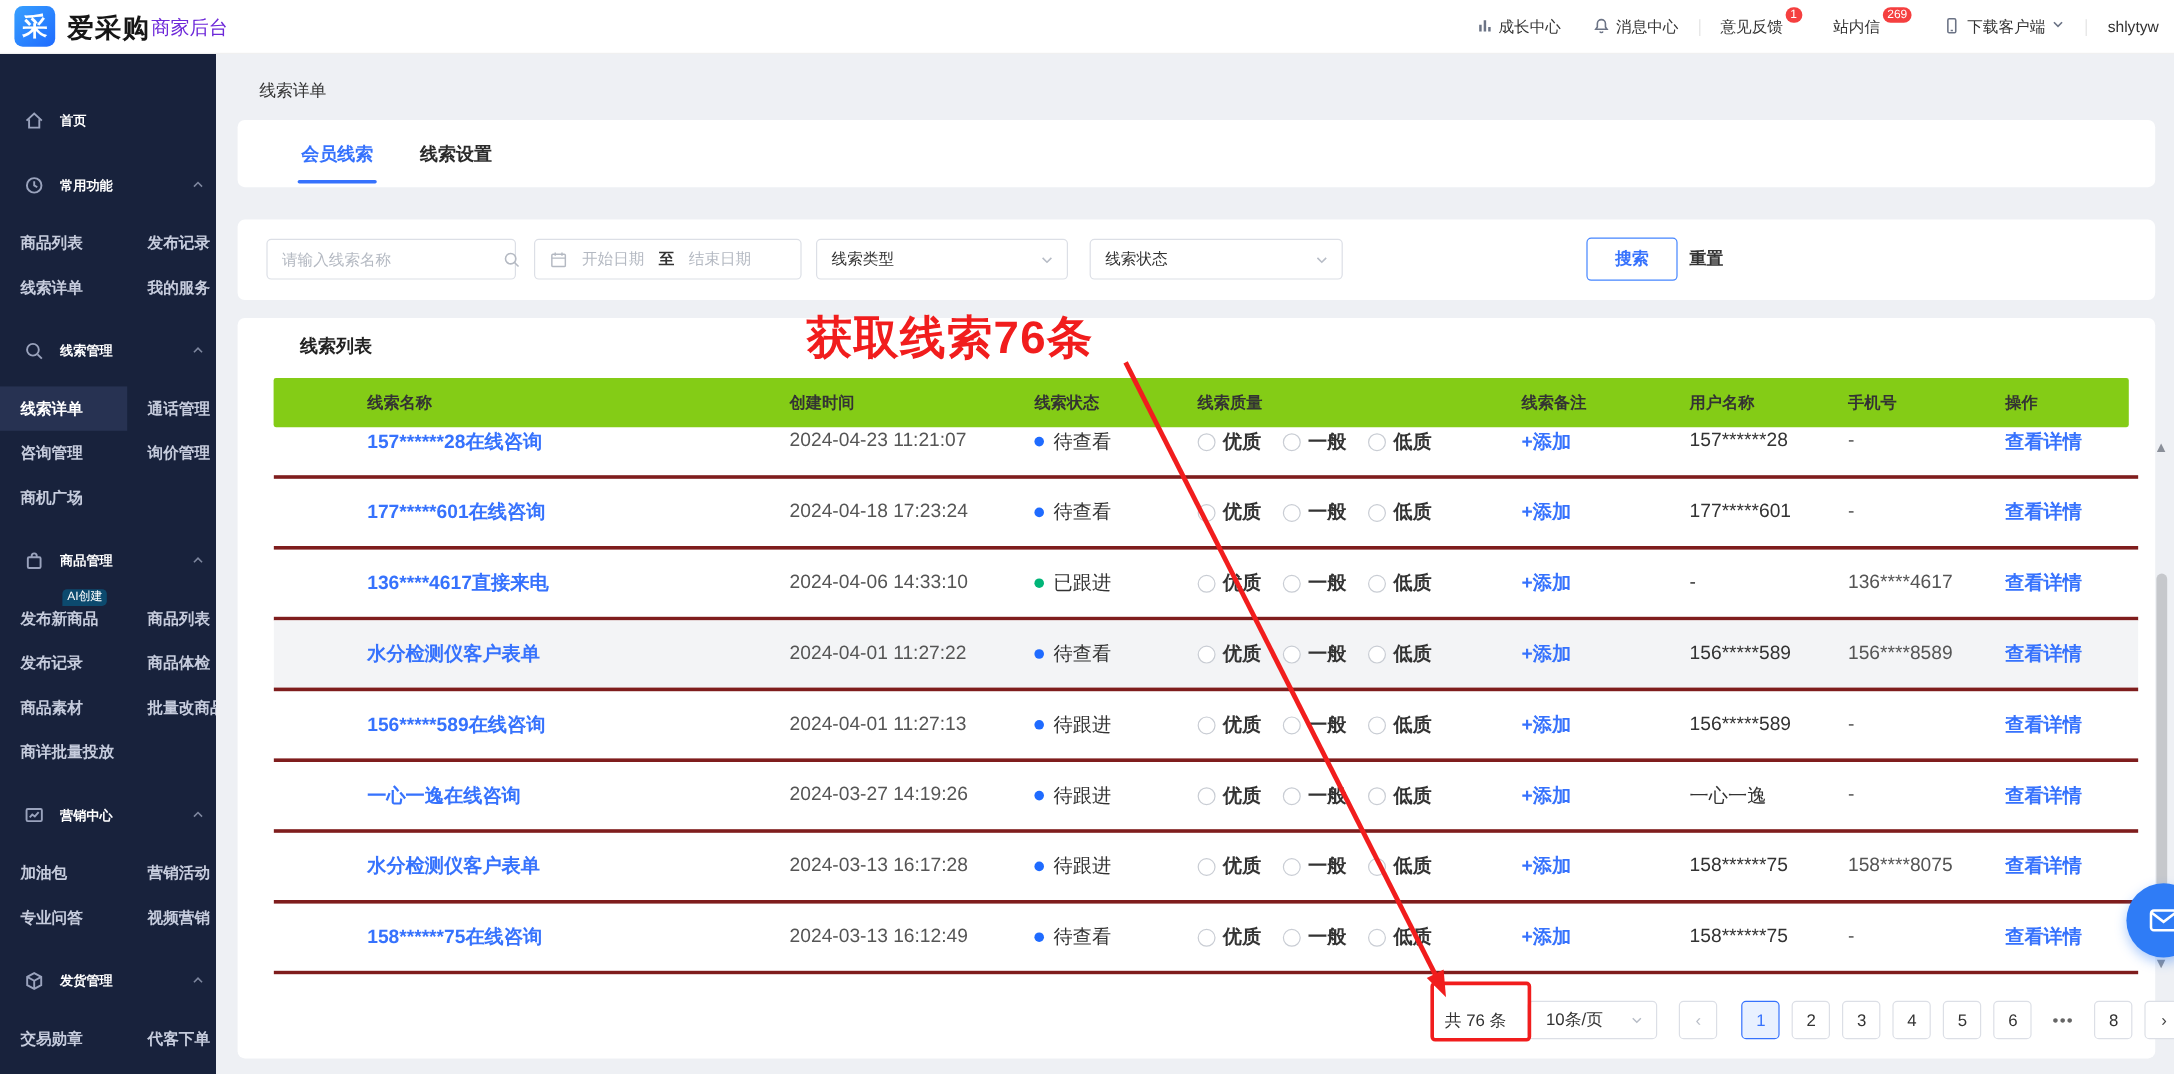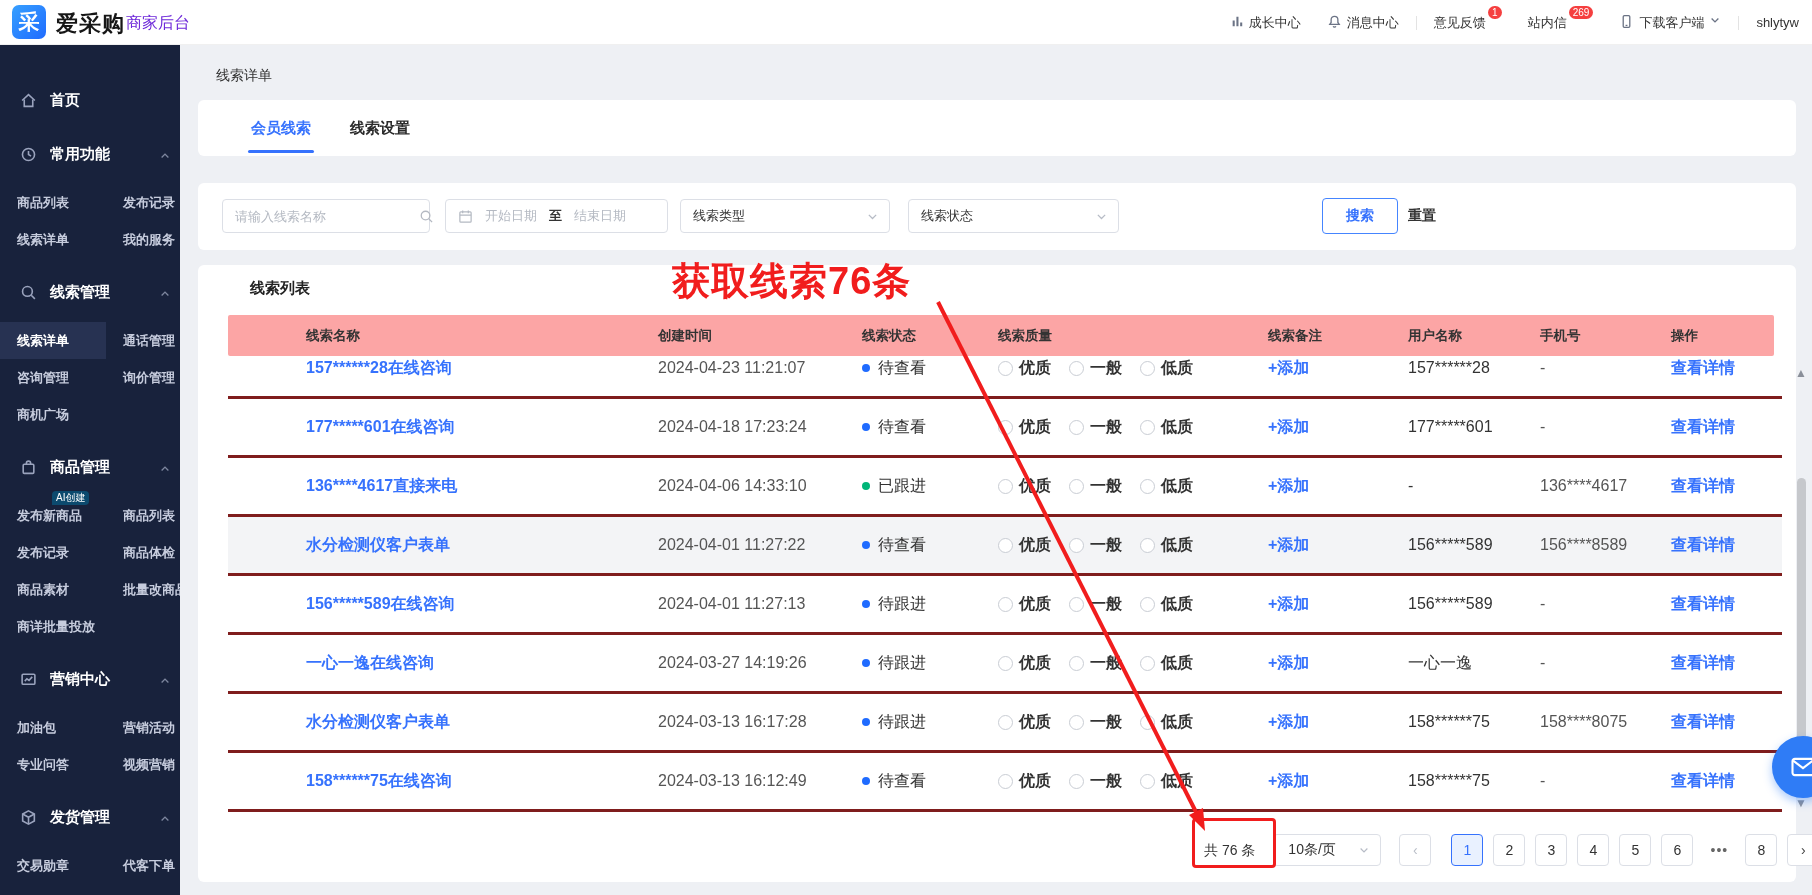--- a/index.html
+++ b/index.html
@@ -19,21 +19,21 @@
     cursor:pointer; white-space:nowrap; position:relative; }
   .nav-item svg { color:#6b7385; }
   .nav-badge { display:inline-block; background:#f53f3f; color:#fff; font-size:10px; line-height:13px;
     min-width:14px; text-align:center; border-radius:8px; padding:0 4px; transform:translateY(-8px); margin-left:-3px; }
   .nav-divider { width:1px; height:14px; background:#e3e3e3; margin:0 4px; }
 
   
   .sidebar { position:absolute; left:0; top:45px; width:180px; height:850px; background:#18223c; z-index:20;
     padding-top:35px; overflow:hidden; }
   .side-single, .side-header { display:flex; align-items:center; height:40px; padding-left:20px; gap:13px;
-    color:#fff; font-size:15px; font-weight:700; position:relative; cursor:pointer; }
+    color:#fff; font-size:11px; font-weight:700; position:relative; cursor:pointer; }
   .side-single svg, .side-header svg.ic { color:#9aa3bd; flex:none; }
   .side-header { margin-top:14px; }
   .chev { position:absolute; right:9px; top:14px; color:#7e879f; }
   .side-items { display:grid; grid-template-columns:106px 1fr; margin-top:10px; }
   .side-item { height:37px; line-height:37px; padding-left:17px; color:#c6ccdd; font-size:13px; font-weight:700;
     cursor:pointer; white-space:nowrap; position:relative; }
   .side-item.active { background:#273252; color:#fff; }
   .ai-badge { position:absolute; left:52px; top:-6px; background:#0c4a6e; color:#fff; font-size:10px;
     font-weight:400; line-height:14px; padding:0 4px; border-radius:4px 4px 4px 0; }
 
@@ -69,21 +69,21 @@
   .btn-search { position:absolute; left:1124px; top:15px; width:76px; height:36px; border:1px solid #4585ff;
     color:#3672fd; background:#fff; border-radius:4px; font-size:14px; font-weight:700; cursor:pointer;
     font-family:inherit; }
   .btn-reset { position:absolute; left:1210px; top:15px; height:36px; border:none; background:none;
     font-size:14px; font-weight:700; color:#333; cursor:pointer; font-family:inherit; }
 
   .card-table { top:220px; height:617px; overflow:visible; }
   .tbl-title { position:absolute; left:52px; top:14px; font-size:15px; font-weight:700; color:#222; }
   .tgrid { display:grid; grid-template-columns:352px 204px 136px 270px 140px 132px 131px 1fr;
     padding-left:78px; align-items:center; }
-  .thead { position:absolute; left:30px; right:22px; top:50px; height:41px; background:#fca5a5;
+  .thead { position:absolute; left:30px; right:22px; top:50px; height:41px; background:#84cc16;
     border-radius:2px; font-size:13.5px; font-weight:700; color:#333; }
   .tbody { position:absolute; left:30px; right:14px; top:91px; height:456px; overflow:hidden; }
   .trow { height:59px; border-bottom:3px solid #7f1d1d; font-size:16px; color:#333; }
   .trow:first-child { margin-top:-16px; }
   .trow.hl { background:#f3f4f6; }
   .link { color:#3672fd; font-weight:700; text-decoration:none; cursor:pointer; }
   .time { color:#555; }
   .status { display:flex; align-items:center; gap:8px; }
   .dot { width:8px; height:8px; border-radius:50%; flex:none; }
   .dot.blue { background:#1f6bff; }

